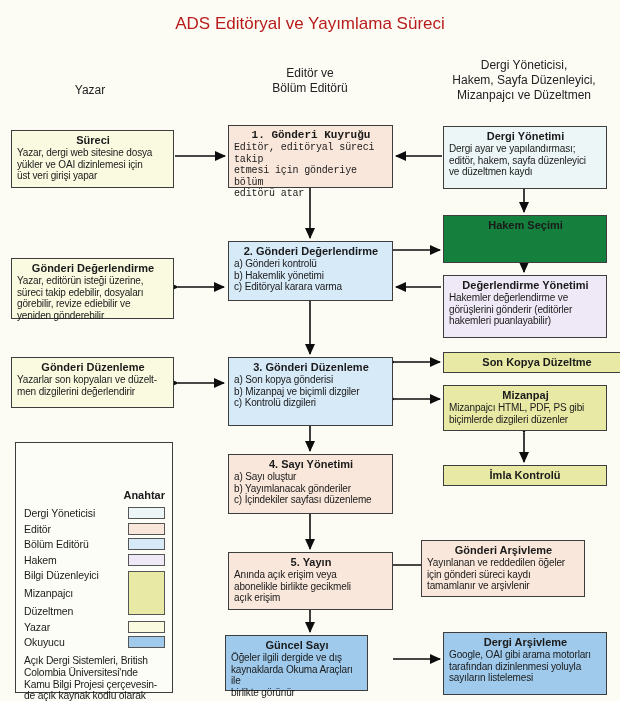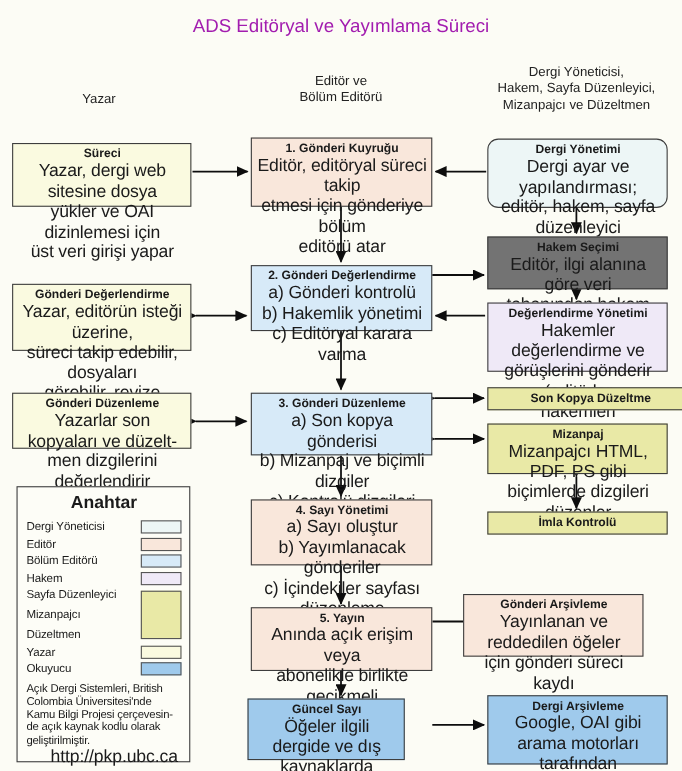--- a/index.html
+++ b/index.html
@@ -4,41 +4,41 @@
 <style>
   html,body{margin:0;padding:0;}
   #stage{
     position:relative;width:620px;height:701px;
     background:#FCFCF5;
     font-family:"Liberation Sans", sans-serif;
     color:#1a1a1a;overflow:hidden;
   }
   .main-title{
     position:absolute;top:14px;left:0;width:620px;
-    text-align:center;font-size:17px;color:#a21caf;
+    text-align:center;font-size:17px;color:#b91c1c;
   }
   .col-header{
     position:absolute;text-align:center;font-size:12px;line-height:1.25;
     white-space:pre-line;color:#222;
   }
   .fbox{
     position:absolute;box-sizing:border-box;
     border:1.5px solid #3d3d3d;
     padding:3px 4px 2px 5px;
   }
   .fbox .t{font-weight:bold;font-size:11px;text-align:center;line-height:1.18;}
-  .fbox .b{font-size:16px;line-height:1.16;white-space:pre-line;letter-spacing:-0.15px;text-align:center;}
+  .fbox .b{font-size:10px;line-height:1.16;white-space:pre-line;letter-spacing:-0.15px;}
   .center-v{display:flex;align-items:center;justify-content:center;padding:0;}
   .arrows{position:absolute;left:0;top:0;pointer-events:none;}
   .legend{
     position:absolute;box-sizing:border-box;
     border:1.5px solid #3d3d3d;background:#FDFDF7;
     padding:6px 7px 4px 8px;
   }
-  .legend-title{font-weight:bold;font-size:16px;text-align:center;margin-bottom:6px;}
+  .legend-title{font-weight:bold;font-size:11px;text-align:right;margin-bottom:6px;margin-top:40px;}
   .lrow{display:flex;align-items:center;justify-content:space-between;margin-bottom:3.5px;}
   .llabel{font-size:10.5px;letter-spacing:-0.1px;}
   .lswatch{width:37px;height:12px;border:1px solid #555;box-sizing:border-box;flex:none;}
   .lgroup{display:flex;align-items:center;justify-content:space-between;margin:2px 0 3.5px 0;}
   .lgroup .labels{display:flex;flex-direction:column;gap:6px;}
   .lgroup .labels span{font-size:10.5px;letter-spacing:-0.1px;}
   .lswatch.tall{height:44px;}
   .legend-note{font-size:10.3px;line-height:1.15;white-space:pre-line;letter-spacing:-0.2px;margin-top:7px;}
   .legend-url{font-size:16px;padding-left:22px;letter-spacing:-0.1px;}
 </style>
@@ -96,33 +96,33 @@
 süreci takip edebilir, dosyaları
 görebilir, revize ediebilir ve
 yeniden gönderebilir</div>
   </div>
   <div class="fbox" style="left: 11px; top: 357px; width: 163px; height: 51px; background-color: rgb(250, 250, 224);">
     <div class="t">Gönderi Düzenleme</div>
     <div class="b">Yazarlar son kopyaları ve düzelt-
 men dizgilerini değerlendirir</div>
   </div>
 
-  <div class="fbox" style="left: 228px; top: 125px; width: 165px; height: 63px; background-color: rgb(249, 231, 219);">
+  <div class="fbox" style="left: 228px; top: 125px; width: 165px; height: 63px; background-color: rgb(249, 231, 219); font-family: Liberation Mono, monospace;">
     <div class="t">1. Gönderi Kuyruğu</div>
     <div class="b">Editör, editöryal süreci takip
 etmesi için gönderiye bölüm
 editörü atar</div>
   </div>
   <div class="fbox" style="left: 228px; top: 241px; width: 165px; height: 60px; background-color: rgb(215, 234, 248);">
     <div class="t">2. Gönderi Değerlendirme</div>
     <div class="b">a) Gönderi kontrolü
 b) Hakemlik yönetimi
 c) Editöryal karara varma</div>
   </div>
-  <div class="fbox" style="left: 228px; top: 357px; width: 165px; height: 57px; background-color: rgb(215, 234, 248);">
+  <div class="fbox" style="left: 228px; top: 357px; width: 165px; height: 69px; background-color: rgb(215, 234, 248);">
     <div class="t">3. Gönderi Düzenleme</div>
     <div class="b">a) Son kopya gönderisi
 b) Mizanpaj ve biçimli dizgiler
 c) Kontrolü dizgileri</div>
   </div>
   <div class="fbox" style="left: 228px; top: 454px; width: 165px; height: 60px; background-color: rgb(249, 231, 219);">
     <div class="t">4. Sayı Yönetimi</div>
     <div class="b">a) Sayı oluştur
 b) Yayımlanacak gönderiler
 c) İçindekiler sayfası düzenleme</div>
@@ -133,30 +133,28 @@
 abonelikle birlikte gecikmeli
 açık erişim</div>
   </div>
   <div class="fbox" style="left: 225px; top: 635px; width: 143px; height: 56px; background-color: rgb(159, 202, 236);">
     <div class="t">Güncel Sayı</div>
     <div class="b">Öğeler ilgili dergide ve dış
 kaynaklarda Okuma Araçları ile
 birlikte görünür</div>
   </div>
 
-  <div class="fbox" style="left: 443px; top: 126px; width: 164px; height: 63px; background-color: rgb(237, 246, 246); border-radius: 10px;">
+  <div class="fbox" style="left: 443px; top: 126px; width: 164px; height: 63px; background-color: rgb(237, 246, 246);">
     <div class="t">Dergi Yönetimi</div>
     <div class="b">Dergi ayar ve yapılandırması;
 editör, hakem, sayfa düzenleyici
 ve düzeltmen kaydı</div>
   </div>
-  <div class="fbox" style="left: 443px; top: 215px; width: 164px; height: 48px; background-color: #737373;">
+  <div class="fbox" style="left: 443px; top: 215px; width: 164px; height: 48px; background-color: #15803d;">
     <div class="t">Hakem Seçimi</div>
-    <div class="b">Editör, ilgi alanına göre veri
-tabanından hakem davet eder</div>
   </div>
   <div class="fbox" style="left: 443px; top: 275px; width: 164px; height: 63px; background-color: rgb(239, 233, 247);">
     <div class="t">Değerlendirme Yönetimi</div>
     <div class="b">Hakemler değerlendirme ve
 görüşlerini gönderir (editörler
 hakemleri puanlayabilir)</div>
   </div>
   <div class="fbox center-v" style="left: 443px; top: 352px; width: 188px; height: 21px; background-color: rgb(233, 233, 166);">
     <div class="t">Son Kopya Düzeltme</div>
   </div>
@@ -194,21 +192,21 @@
     <div class="lrow">
       <span class="llabel">Bölüm Editörü</span>
       <span class="lswatch" style="background-color: rgb(215, 234, 248);"></span>
     </div>
     <div class="lrow">
       <span class="llabel">Hakem</span>
       <span class="lswatch" style="background-color: rgb(239, 233, 247);"></span>
     </div>
     <div class="lgroup">
       <span class="labels">
-        <span>Sayfa Düzenleyici</span>
+        <span>Bilgi Düzenleyici</span>
         <span>Mizanpajcı</span>
         <span>Düzeltmen</span>
       </span>
       <span class="lswatch tall" style="background-color: rgb(233, 233, 166);"></span>
     </div>
     <div class="lrow">
       <span class="llabel">Yazar</span>
       <span class="lswatch" style="background-color: rgb(250, 250, 224);"></span>
     </div>
     <div class="lrow">

